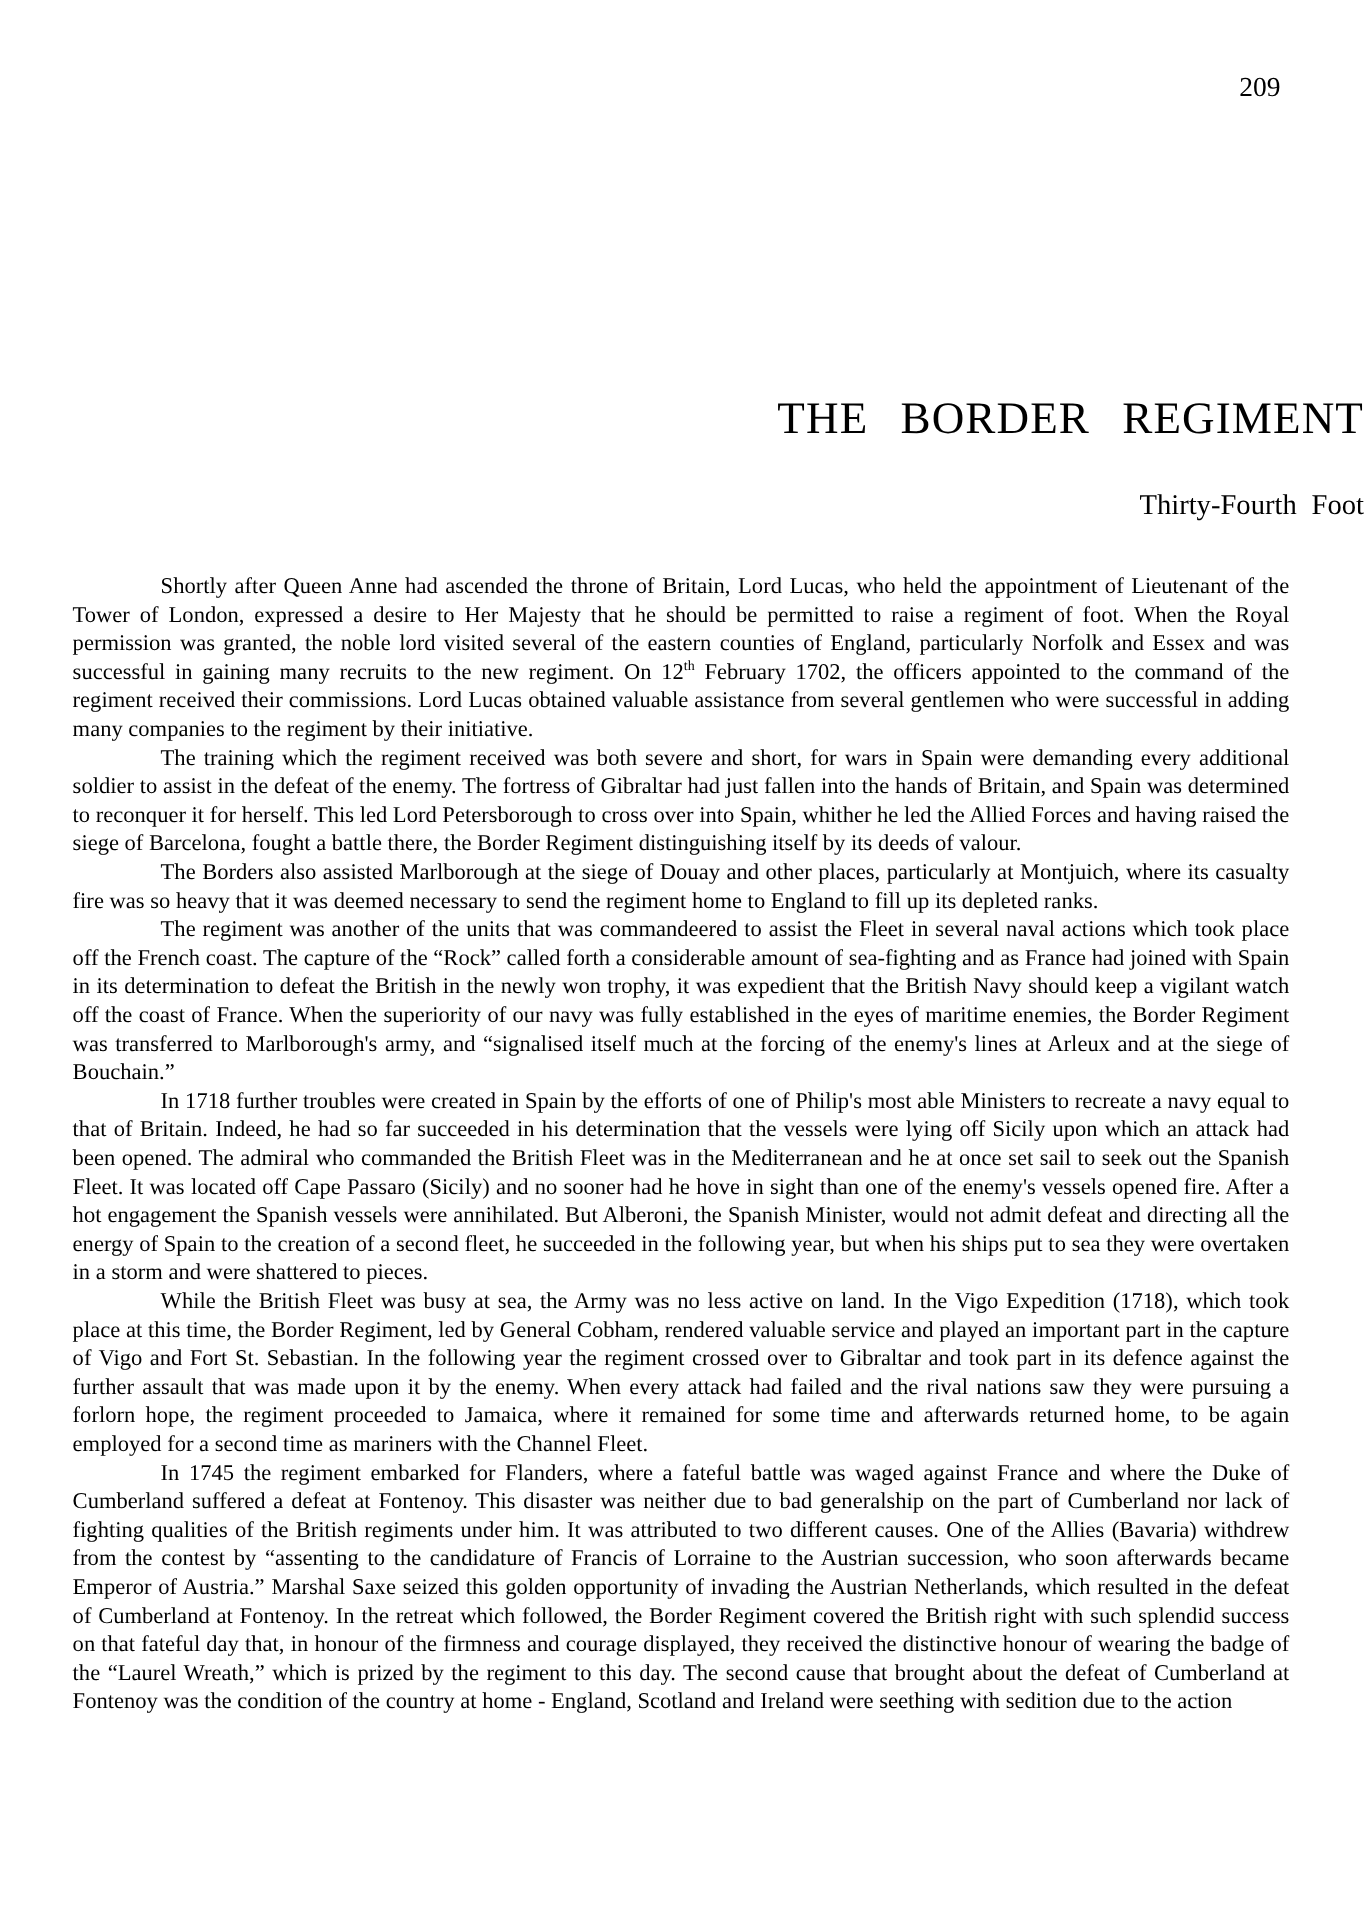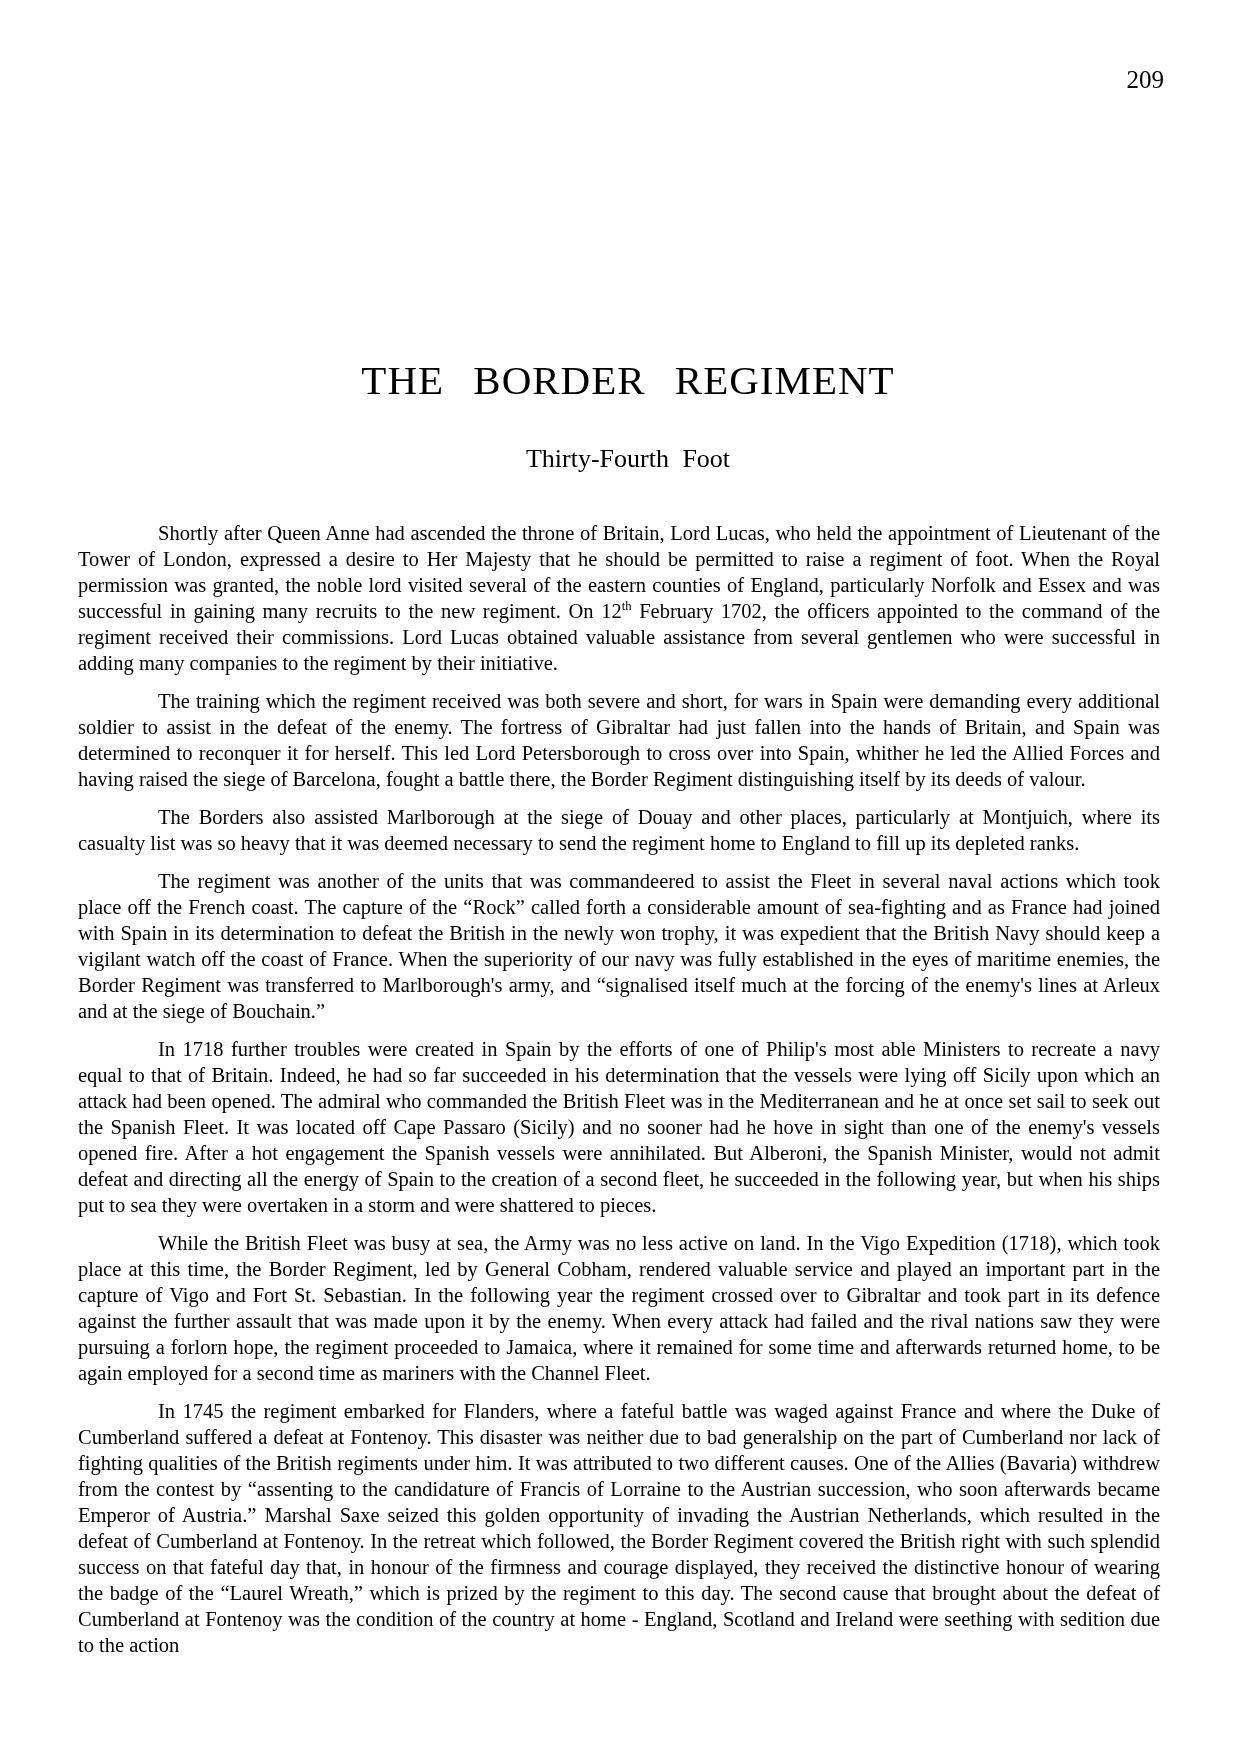--- a/index.html
+++ b/index.html
@@ -14,21 +14,21 @@
   }
   .page-number {
     position: absolute;
     top: 66px;
     right: 76px;
     font-size: 25px;
     line-height: 1.1;
   }
   .heading-block {
     padding-top: 360px;
-    text-align: center;
+    text-align: right;
     margin-left: 16px;
   }
   .doc-title {
     font-size: 41px;
     line-height: 1.0;
     font-weight: normal;
     letter-spacing: 1px;
     word-spacing: 18px;
     margin: 0;
   }
@@ -36,21 +36,21 @@
     font-size: 26px;
     line-height: 1.2;
     font-weight: normal;
     word-spacing: 7px;
     margin: 42px 0 0 0;
   }
   .doc-body {
     margin: 46px 68px 0 66px;
   }
   .doc-body p {
-    margin: 12px;
+    margin: 0;
     font-size: 20.5px;
     line-height: 26px;
     text-align: justify;
     text-indent: 80px;
   }
   .doc-body p sup {
     font-size: 0.62em;
     line-height: 0;
     vertical-align: super;
   }
@@ -61,18 +61,18 @@
 <div class="page-number">209</div>
 
 <div class="heading-block">
   <h1 class="doc-title">THE BORDER REGIMENT</h1>
   <h2 class="doc-subtitle">Thirty-Fourth Foot</h2>
 </div>
 
 <div class="doc-body">
     <p><span>Shortly after Queen Anne had ascended the throne of Britain, Lord Lucas, who held the appointment of Lieutenant of the Tower of London, expressed a desire to Her Majesty that he should be permitted to raise a regiment of foot.  When the Royal permission was granted, the noble lord visited several of the eastern counties of England, particularly Norfolk and Essex and was successful in gaining many recruits to the new regiment.  On 12</span><sup>th</sup><span> February 1702, the officers appointed to the command of the regiment received their commissions.  Lord Lucas obtained valuable assistance from several gentlemen who were successful in adding many companies to the regiment by their initiative.</span></p>
     <p><span>The training which the regiment received was both severe and short, for wars in Spain were demanding every additional soldier to assist in the defeat of the enemy.  The fortress of Gibraltar had just fallen into the hands of Britain, and Spain was determined to reconquer it for herself.  This led Lord Petersborough to cross over into Spain, whither he led the Allied Forces and having raised the siege of Barcelona, fought a battle there, the Border Regiment distinguishing itself by its deeds of valour.</span></p>
-    <p><span>The Borders also assisted Marlborough at the siege of Douay and other places, particularly at Montjuich, where its casualty list was so heavy that it was deemed necessary to send the regiment home to England to fill up its depleted ranks.</span></p>
+    <p><span>The Borders also assisted Marlborough at the siege of Douay and other places, particularly at Montjuich, where its casualty fire was so heavy that it was deemed necessary to send the regiment home to England to fill up its depleted ranks.</span></p>
     <p><span>The regiment was another of the units that was commandeered to assist the Fleet in several naval actions which took place off the French coast.  The capture of the “Rock” called forth a considerable amount of sea-fighting and as France had joined with Spain in its determination to defeat the British in the newly won trophy, it was expedient that the British Navy should keep a vigilant watch off the coast of France.  When the superiority of our navy was fully established in the eyes of maritime enemies, the Border Regiment was transferred to Marlborough's army, and “signalised itself much at the forcing of the enemy's lines at Arleux and at the siege of Bouchain.”</span></p>
     <p><span>In 1718 further troubles were created in Spain by the efforts of one of Philip's most able Ministers to recreate a navy equal to that of Britain.  Indeed, he had so far succeeded in his determination that the vessels were lying off Sicily upon which an attack had been opened.  The admiral who commanded the British Fleet was in the Mediterranean and he at once set sail to seek out the Spanish Fleet.  It was located off Cape Passaro (Sicily) and no sooner had he hove in sight than one of the enemy's vessels opened fire.  After a hot engagement the Spanish vessels were annihilated.  But Alberoni, the Spanish Minister, would not admit defeat and directing all the energy of Spain to the creation of a second fleet, he succeeded in the following year, but when his ships put to sea they were overtaken in a storm and were shattered to pieces.</span></p>
     <p><span>While the British Fleet was busy at sea, the Army was no less active on land.  In the Vigo Expedition (1718), which took place at this time, the Border Regiment, led by General Cobham, rendered valuable service and played an important part in the capture of Vigo and Fort St. Sebastian.  In the following year the regiment crossed over to Gibraltar and took part in its defence against the further assault that was made upon it by the enemy.  When every attack had failed and the rival nations saw they were pursuing a forlorn hope, the regiment proceeded to Jamaica, where it remained for some time and afterwards returned home, to be again employed for a second time as mariners with the Channel Fleet.</span></p>
     <p><span>In 1745 the regiment embarked for Flanders, where a fateful battle was waged against France and where the Duke of Cumberland suffered a defeat at Fontenoy.  This disaster was neither due to bad generalship on the part of Cumberland nor lack of fighting qualities of the British regiments under him.  It was attributed to two different causes.  One of the Allies (Bavaria) withdrew from the contest by “assenting to the candidature of Francis of Lorraine to the Austrian succession, who soon afterwards became Emperor of Austria.”  Marshal Saxe seized this golden opportunity of invading the Austrian Netherlands, which resulted in the defeat of Cumberland at Fontenoy.  In the retreat which followed, the Border Regiment covered the British right with such splendid success on that fateful day that, in honour of the firmness and courage displayed, they received the distinctive honour of wearing the badge of the “Laurel Wreath,” which is prized by the regiment to this day.  The second cause that brought about the defeat of Cumberland at Fontenoy was the condition of the country at home - England, Scotland and Ireland were seething with sedition due to the action</span></p>
   </div>
 
 </body></html>

